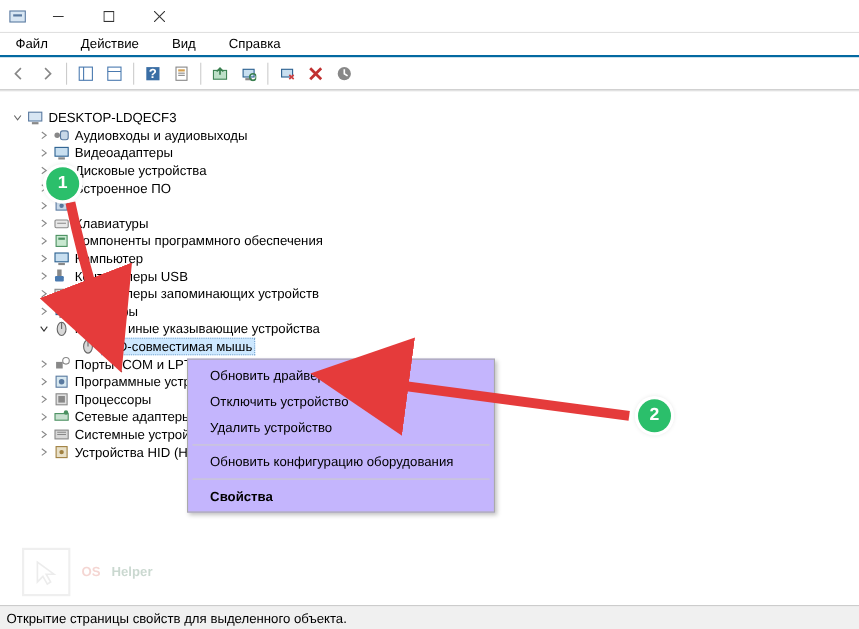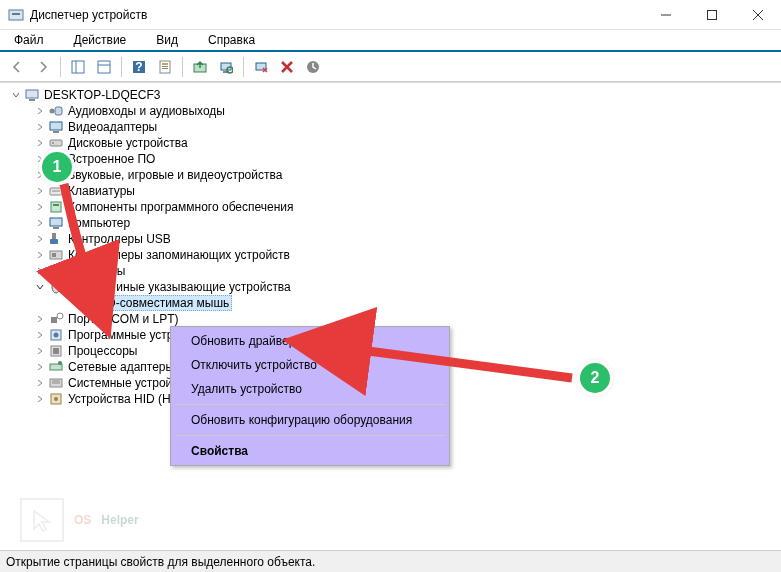--- a/index.html
+++ b/index.html
@@ -11,21 +11,21 @@
   .win-controls { display: flex; height: 100%; }
   .win-btn { width: 46px; display: flex; align-items: center; justify-content: center; }
 
   .menubar { height: 22px; display: flex; align-items: center; padding: 0 6px; border-bottom: 2px solid #0369a1; gap: 14px; }
   .menu-item { padding: 2px 8px; }
 
   .toolbar { height: 30px; display: flex; align-items: center; padding: 0 4px; border-bottom: 1px solid #ccc; gap: 0; }
   .tb-btn { width: 24px; height: 24px; display: flex; align-items: center; justify-content: center; margin: 0 1px; border: 1px solid transparent; }
   .tb-sep { width: 1px; height: 20px; background: #ccc; margin: 0 4px; }
 
-  .tree { position: absolute; top: 82px; bottom: 24px; left: 0; right: 0; border-top: 1px solid #ddd; overflow: hidden; padding: 4px 0; }
+  .tree { position: absolute; top: 82px; bottom: 24px; left: 0; right: 0; border-top: 1px solid #ddd; overflow: hidden; padding: 16px 0; }
   .tree-row { display: flex; align-items: center; height: 16px; padding-left: 8px; white-space: nowrap; }
   .tree-row.l0 { padding-left: 10px; }
   .tree-row.l1 { padding-left: 34px; }
   .tree-row.l2 { padding-left: 58px; }
   .expander { width: 12px; height: 12px; display: flex; align-items: center; justify-content: center; margin-right: 2px; }
   .node-icon { width: 16px; height: 16px; margin-right: 4px; display: flex; align-items: center; justify-content: center; flex-shrink: 0; }
   .node-label { }
   .selected { background: #cde8ff; border: 1px dotted #7aa7d0; padding: 0 2px; }
 
   .context-menu { position: absolute; left: 170px; top: 326px; width: 280px; background: #c4b5fd; border: 1px solid #aaa; box-shadow: 2px 2px 4px rgba(0,0,0,.25); padding: 2px; z-index: 10; }
@@ -49,21 +49,20 @@
 </head>
 <body>
 
 <div class="titlebar">
   <span class="titlebar-icon">
     <svg width="16" height="16">
         <rect x="1" y="3" width="14" height="10" fill="#d8e6f3" stroke="#5a7aa0"></rect>
         <rect x="4" y="6" width="8" height="2" fill="#5a7aa0"></rect>
       </svg>
   </span>
-  <span class="titlebar-text">Диспетчер устройств</span>
   <div class="win-controls">
     <div class="win-btn">
         <svg width="10" height="10">
           <line x1="0" y1="5" x2="10" y2="5" stroke="#333"></line>
         </svg>
       </div>
     <div class="win-btn">
         <svg width="10" height="10">
           <rect x="0.5" y="0.5" width="9" height="9" fill="none" stroke="#333"></rect>
         </svg>
@@ -235,21 +234,20 @@
           <svg width="10" height="10">
             <path d="M3 2 L7 5 L3 8" fill="none" stroke="#888"></path>
           </svg>
         </span>
         <span class="node-icon">
           <svg width="16" height="16">
             <rect x="3" y="4" width="10" height="8" fill="#c8d8e8" stroke="#5a7aa0"></rect>
             <circle cx="8" cy="8" r="2" fill="#5a7aa0"></circle>
           </svg>
         </span>
-        <span class="node-label">Звуковые, игровые и видеоустройства</span>
       </div>
       <div class="tree-row l1">
         <span class="expander">
           <svg width="10" height="10">
             <path d="M3 2 L7 5 L3 8" fill="none" stroke="#888"></path>
           </svg>
         </span>
         <span class="node-icon">
           <svg width="16" height="16">
             <rect x="2" y="5" width="12" height="7" rx="1" fill="#e8e8e8" stroke="#888"></rect>

